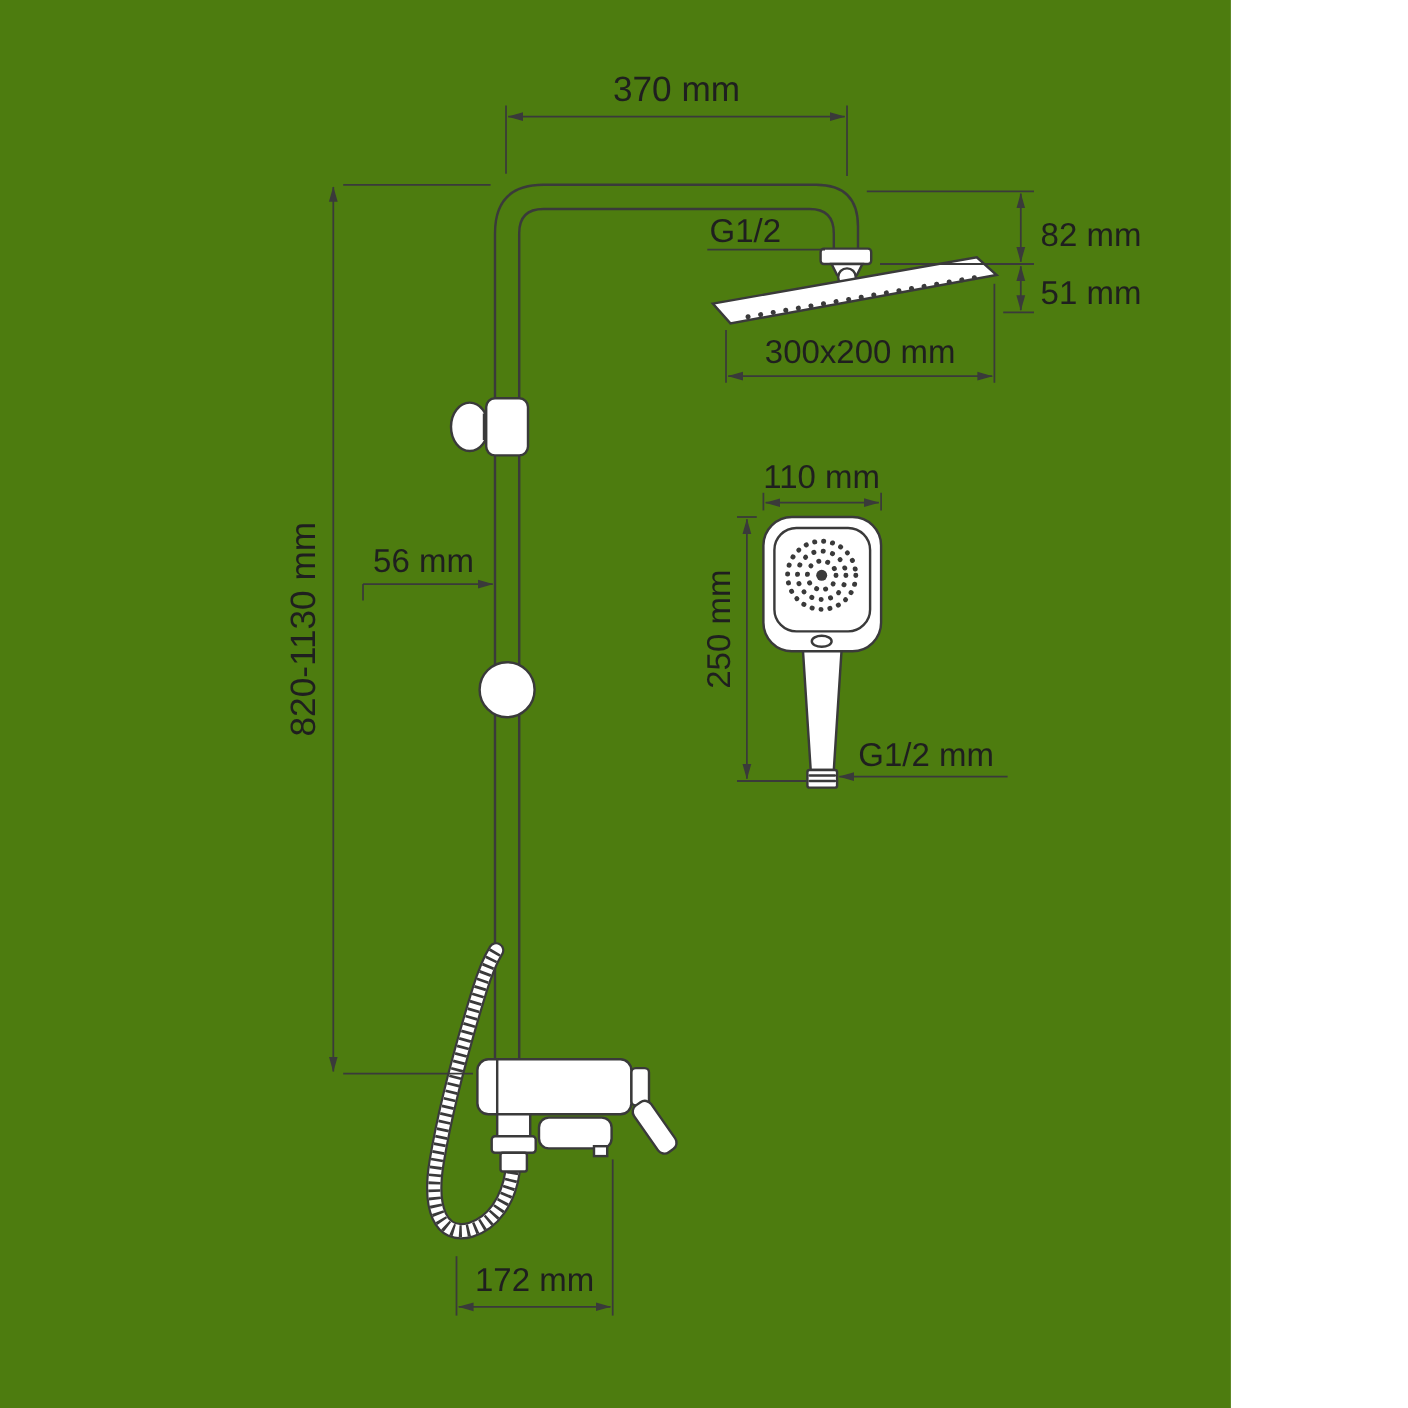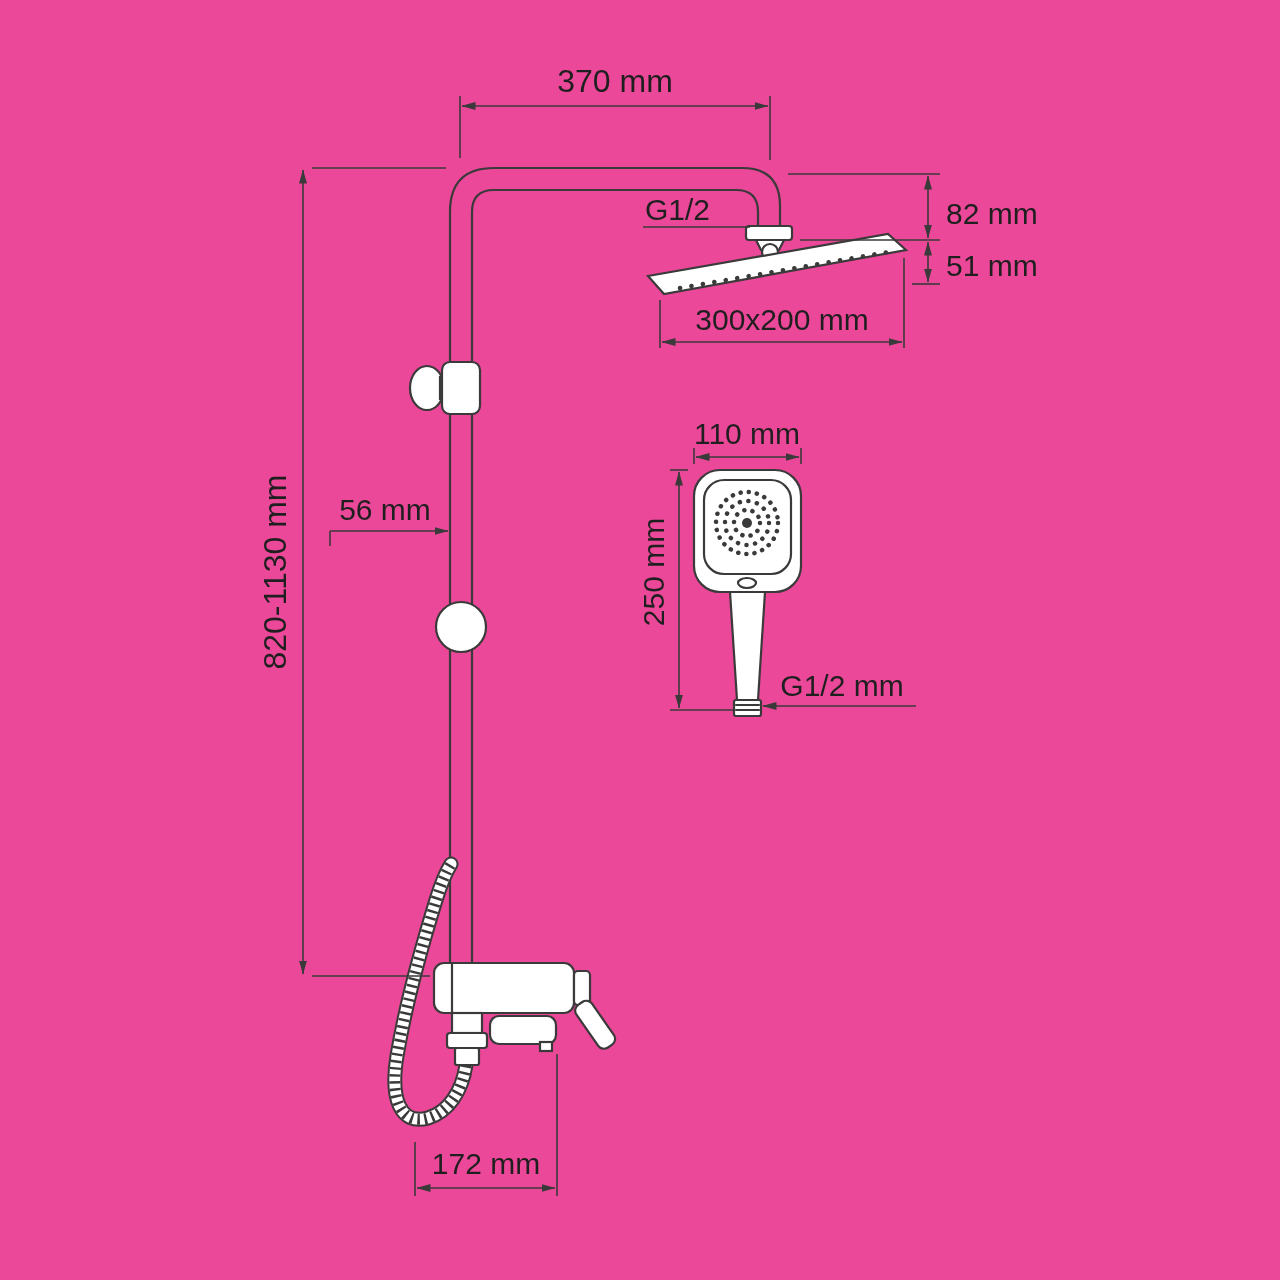--- a/index.html
+++ b/index.html
@@ -1,16 +1,16 @@
 <!DOCTYPE html>
 <html><head>
 <meta charset="utf-8">
 <style>
   html,body{margin:0;padding:0;background:#ffffff;}
-  .stage{width:1280px;height:1280px;position:relative;background:#ec4899;}
+  .stage{width:1119px;height:1280px;position:relative;background:#4d7c0f;}
   svg text{font-family:"Liberation Sans","DejaVu Sans",sans-serif;font-size:30px;fill:#1f1f1f;}
   svg text.big{font-size:32px;}
   .draw{stroke:#3a3a3a;stroke-width:2.2;fill:none;stroke-linecap:round;}
   .fillw{stroke:#3a3a3a;stroke-width:2.2;fill:#ffffff;}
   .filld{fill:#3a3a3a;stroke:none;}
   .dim{stroke:#3a3a3a;stroke-width:1.6;fill:none;}
   .dots{stroke:#3a3a3a;stroke-width:4.5;fill:none;stroke-linecap:round;}
   .hose-outer{stroke:#3a3a3a;stroke-width:15;fill:none;stroke-linecap:round;}
   .hose-inner{stroke:#ffffff;stroke-width:11;fill:none;stroke-linecap:round;}
   .hose-ribs{stroke:#3a3a3a;stroke-width:11;fill:none;stroke-dasharray:2.5 4.5;}

